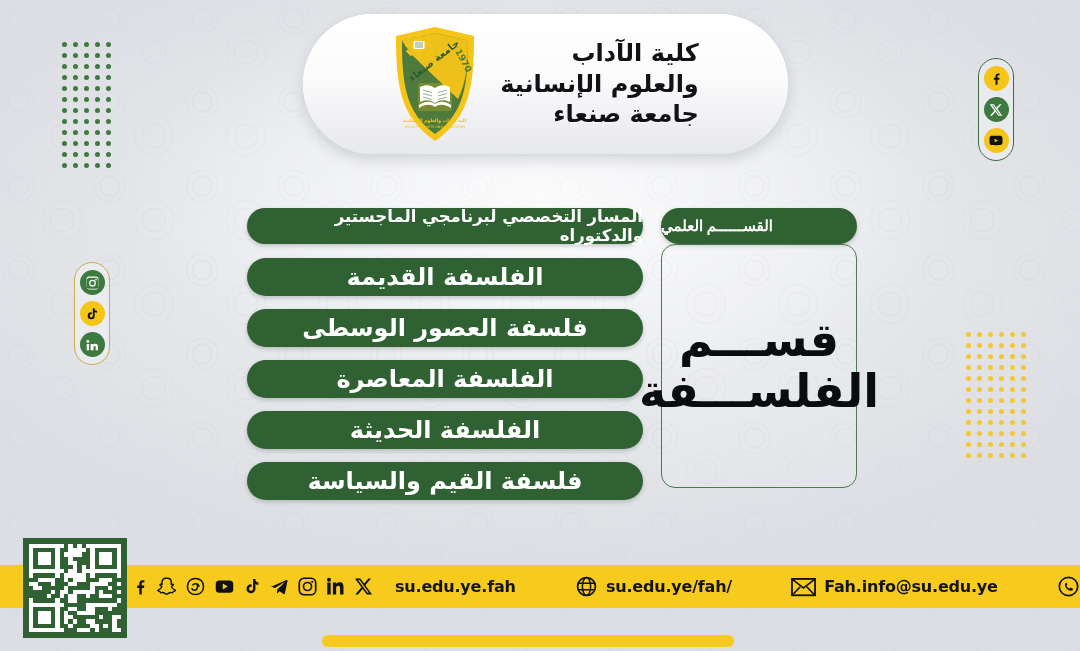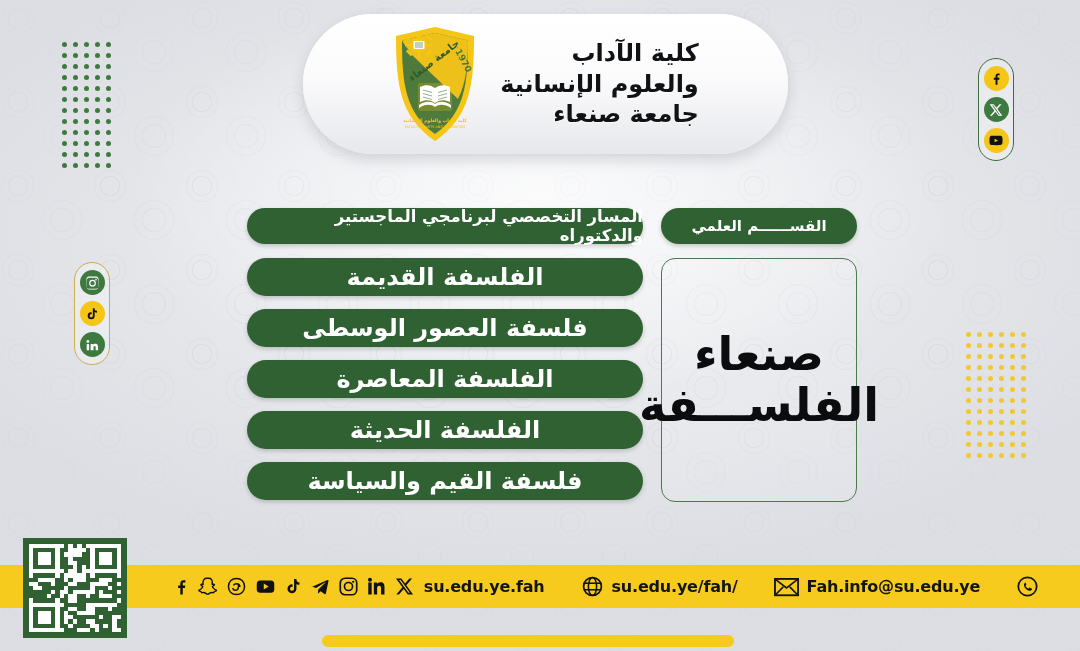--- a/index.html
+++ b/index.html
@@ -122,23 +122,23 @@
     font-size: 24px;
     letter-spacing: .2px;
   }
   .row-pill.head .row-label { font-size: 16.5px; font-weight: 800; }
 
   
   .dept-col { position: absolute; left: 661px; top: 208px; width: 196px; }
 
   .dept-head {
     height: 36px; border-radius: 19px; background: #2f6132;
-    display: flex; align-items: center; justify-content: center;
+    display: flex; align-items: center; 
     box-shadow: 0 2px 4px rgba(70,80,70,.28);
-    margin-bottom: 14px;
+    font-family: Liberation Serif, serif;
   }
   .dept-head span {
     color: #fff; direction: rtl; font-weight: 800; font-size: 15px; letter-spacing: 1px;
   }
   .dept-box {
     height: 244px;
     border: 1.6px solid #4b7a4c;
     border-radius: 14px;
     background: rgba(255,255,255,.12);
     display: flex; align-items: center; justify-content: center;
@@ -153,23 +153,22 @@
 
   
   .footer-bar {
     position: absolute; left: 0; top: 565px;
     width: 1080px; height: 43px;
     background: #f7cb1d;
     display: flex; align-items: center;
   }
   .footer-inner {
     display: flex; align-items: center;
-    padding-left: 131px; gap: 0;
+    padding-left: 131px; gap: 12px;
     width: 100%;
-    justify-content: center;
   }
   .social-row { display: flex; align-items: center; gap: 7px; }
   .social-row svg { display: block; }
 
   .fitem { display: flex; align-items: center; gap: 8px; }
   .ftext {
     color: #141414; font-weight: 800; font-size: 16px; letter-spacing: -.2px;
     font-family: "DejaVu Sans", "Liberation Sans", sans-serif;
   }
   .sep-md { width: 36px; }
@@ -446,21 +445,21 @@
     <div class="row-pill">
       <span class="row-label">فلسفة القيم والسياسة</span>
     </div>
   </div>
 
   <div class="dept-col">
     <div class="dept-head">
       <span>القســــــم العلمي</span>
     </div>
     <div class="dept-box">
-      <div class="dept-name">صنعاء
+      <div class="dept-name">قســـم
 الفلســـفة</div>
     </div>
   </div>
 
   <div class="footer-bar">
     <div class="footer-inner">
 
       <div class="social-row">
         <svg width="19" height="21" viewBox="0 0 24 24">
             <path fill="#111" d="M13.6 22v-8.2h2.8l.4-3.2h-3.2V8.5c0-.9.3-1.6 1.6-1.6h1.7V4.1C16.6 4 15.6 4 14.5 4c-2.4 0-4 1.5-4 4.2v2.4H7.7v3.2h2.8V22z"></path>

